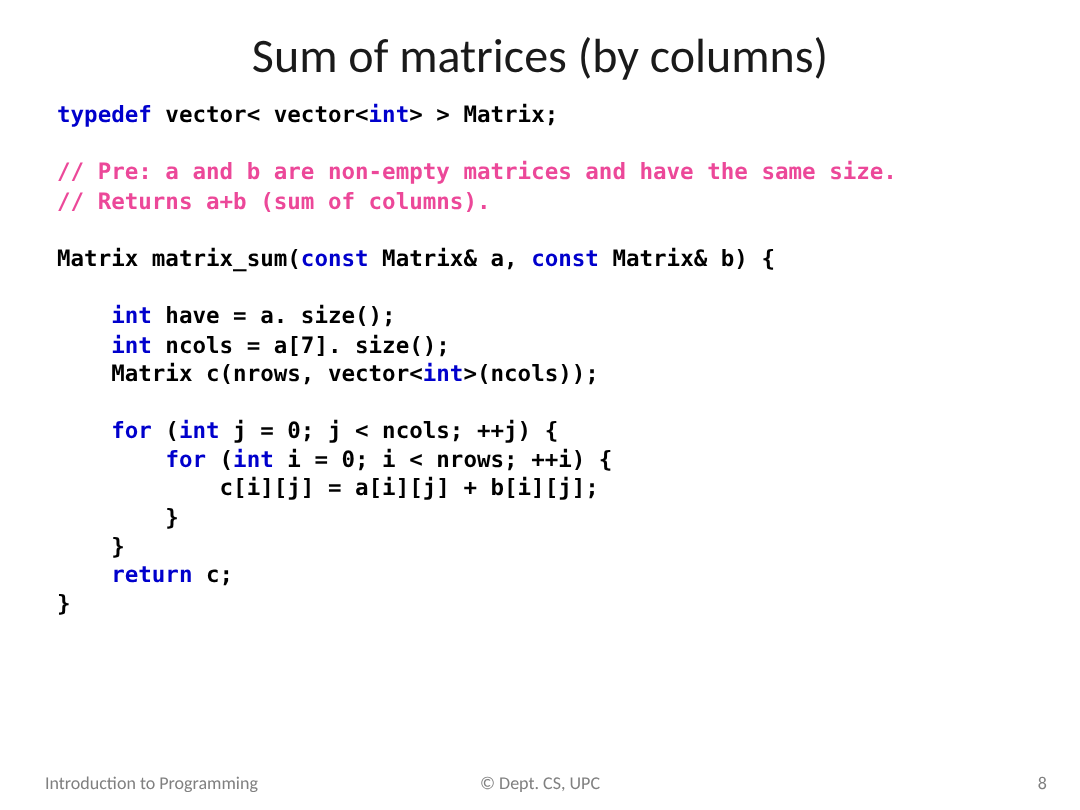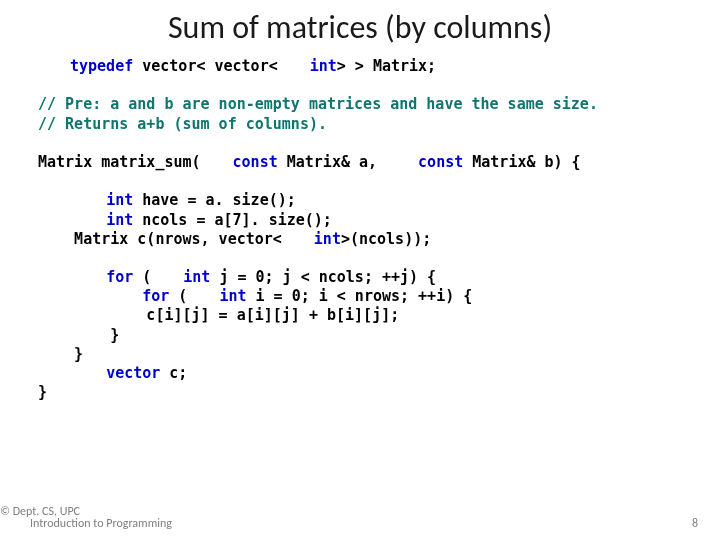--- a/index.html
+++ b/index.html
@@ -14,52 +14,52 @@
   .slide {
     position: relative;
     width: 720px;
     height: 540px;
     box-sizing: border-box;
   }
   .title {
     text-align: center;
     font-size: 32px;
     color: #1a1a1a;
-    padding-top: 8px;
+    padding-top: 18px;
     font-weight: 400;
   }
   .code {
     font-family: "Lucida Console", Consolas, monospace;
     font-size: 15px;
     line-height: 1.28;
     white-space: pre;
     color: #000;
     font-weight: bold;
     padding: 10px 0 0 38px;
   }
-  .kw { color: #0000cc; margin-left: 32px; }
-  .cm { color: #0f766e; }
+  .kw { color: #0000cc; }
+  .cm { color: #ec4899; }
   .footer {
     position: absolute;
     bottom: 10px;
     left: 0;
     width: 720px;
     font-size: 12px;
     color: #808080;
   }
   .f-left {
     position: absolute;
     left: 30px;
     bottom: 0;
   }
   .f-center {
     position: absolute;
     width: 100%;
-    text-align: left;
-    bottom: 12px;
+    text-align: center;
+    bottom: 0;
   }
   .f-right {
     position: absolute;
     right: 22px;
     bottom: 0;
   }
 </style>
 </head>
 <body>
 
@@ -75,21 +75,21 @@
 <span></span>
 <span>    </span><span class="kw">int</span><span> have = a. size();</span>
 <span>    </span><span class="kw">int</span><span> ncols = a[7]. size();</span>
 <span>    Matrix c(nrows, vector&lt;</span><span class="kw">int</span><span>&gt;(ncols));</span>
 <span></span>
 <span>    </span><span class="kw">for</span><span> (</span><span class="kw">int</span><span> j = 0; j &lt; ncols; ++j) {</span>
 <span>        </span><span class="kw">for</span><span> (</span><span class="kw">int</span><span> i = 0; i &lt; nrows; ++i) {</span>
 <span>            c[i][j] = a[i][j] + b[i][j];</span>
 <span>        }</span>
 <span>    }</span>
-<span>    </span><span class="kw">vector</span><span> c;</span>
+<span>    </span><span class="kw">return</span><span> c;</span>
 <span>}</span></div>
 
   <div class="footer">
     <div class="f-left">Introduction to Programming</div>
     <div class="f-center">© Dept. CS, UPC</div>
     <div class="f-right">8</div>
   </div>
 </div>
 
 </body></html>

